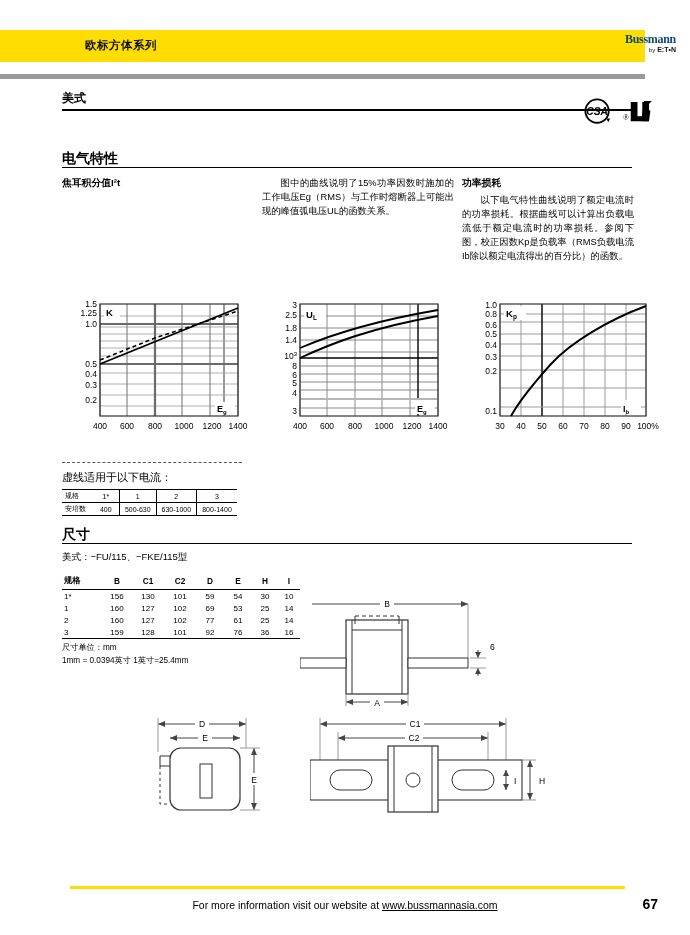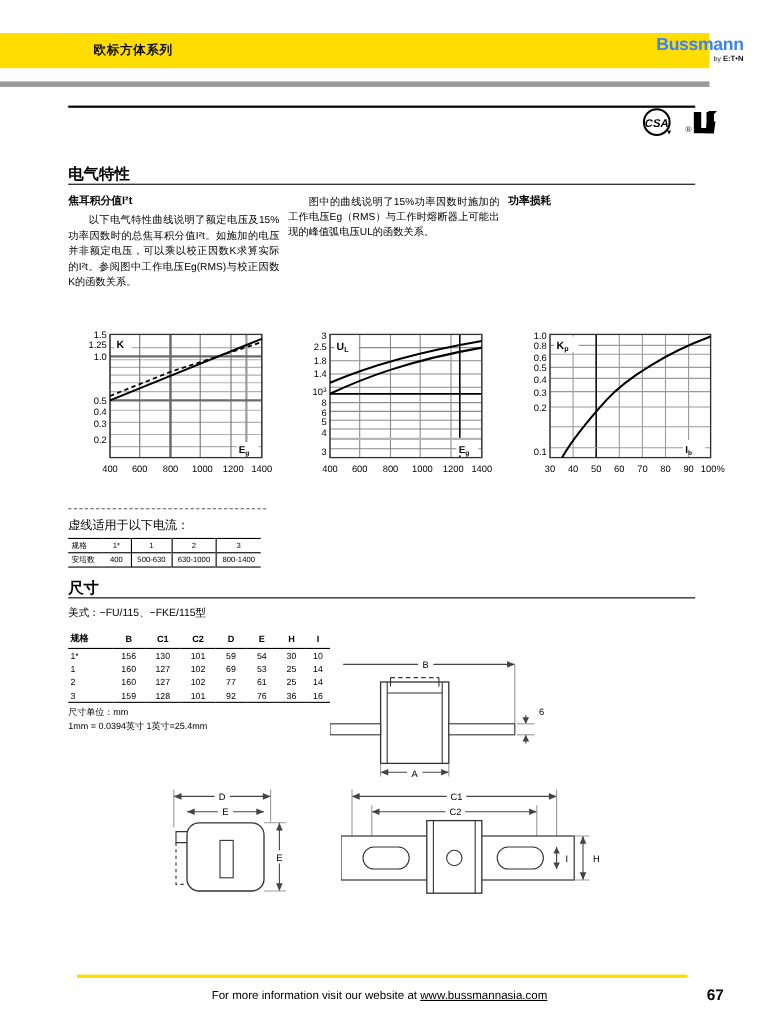--- a/index.html
+++ b/index.html
@@ -20,21 +20,21 @@
   }
   .header-series{
     position:absolute; left:85px; top:38px;
     font-size:11.5px; font-weight:bold; letter-spacing:.5px;
     color:#111;
   }
   .logo{
     position:absolute; right:14px; top:33px;
     text-align:right; line-height:1;
   }
-  .logo-main{ font-size:16px; font-weight:bold; letter-spacing:-0.3px; color:#3b82f6; }
+  .logo-main{ font-size:12px; font-weight:bold; letter-spacing:-0.3px; color:#0c4a6e;font-family:Liberation Serif, serif; }
   .logo-sub{ font-size:7px; font-weight:bold; margin-top:1px; color:#111; }
   .logo-sub .by{ font-weight:normal; font-size:6px; }
 
   .grey-rule{
     position:absolute; left:0; top:74px; width:645px; height:5px;
     background:#9a9a9a;
   }
 
   
   .title-wrap{ position:absolute; left:62px; top:92px; width:570px; }
@@ -105,20 +105,21 @@
   <div class="logo-main">Bussmann</div>
   <div class="logo-sub">
     <span class="by">by</span>
     <span>E:T•N</span>
   </div>
 </div>
 
 <div class="grey-rule"></div>
 
 <div class="title-wrap">
+  <div class="title-small">美式</div>
   <div class="title-rule"></div>
 </div>
 
 <div class="certs">
   <svg class="csa" viewBox="0 0 60 60">
     <circle cx="28" cy="28" r="25" fill="none" stroke="#000" stroke-width="4"></circle>
     <text x="28" y="37" font-family="Liberation Sans, sans-serif" font-size="22" font-weight="bold" text-anchor="middle" fill="#000" font-style="italic">CSA</text>
     <polygon points="48,44 56,44 52,52" fill="#000"></polygon>
   </svg>
   <svg class="ul" viewBox="0 0 70 54">
@@ -128,27 +129,27 @@
       <path d="M30,2 L46,2 L30,22 L46,22 L46,44 L30,44 Z" fill="#000" transform="skewX(-8)"></path>
     </g>
   </svg>
 </div>
 
 <div class="sec-head" style="top:150px">电气特性</div>
 <div class="sec-rule" style="top:167px"></div>
 
 <div class="col" style="left:62px; top:176px; width:192px">
   <h4>焦耳积分值I²t</h4>
-  <p>以下电气特性曲线说明了额定电压及15%功率因数时的总焦耳积分值I²t。如施加的电压并非额定电压，可以乘以校正因数K求算实际的I²t。参阅图中工作电压Eg(RMS)与校正因数K的函数关系。</p>
 </div>
 <div class="col" style="left:262px; top:176px; width:192px">
   <p>图中的曲线说明了15%功率因数时施加的工作电压Eg（RMS）与工作时熔断器上可能出现的峰值弧电压UL的函数关系。</p>
 </div>
 <div class="col" style="left:462px; top:176px; width:172px">
   <h4>功率损耗</h4>
+  <p>以下电气特性曲线说明了额定电流时的功率损耗。根据曲线可以计算出负载电流低于额定电流时的功率损耗。参阅下图，校正因数Kp是负载率（RMS负载电流Ib除以额定电流得出的百分比）的函数。</p>
 </div>
 
 <div class="chart" style="left:58px; top:296px">
   <svg width="196" height="152" viewBox="0 0 196 152">
 
     <g stroke="#b0b0b0" stroke-width="1">
       <line x1="42" y1="20" x2="180" y2="20"></line>
       <line x1="42" y1="31" x2="180" y2="31"></line>
       <line x1="42" y1="38" x2="180" y2="38"></line>
       <line x1="42" y1="45" x2="180" y2="45"></line>

